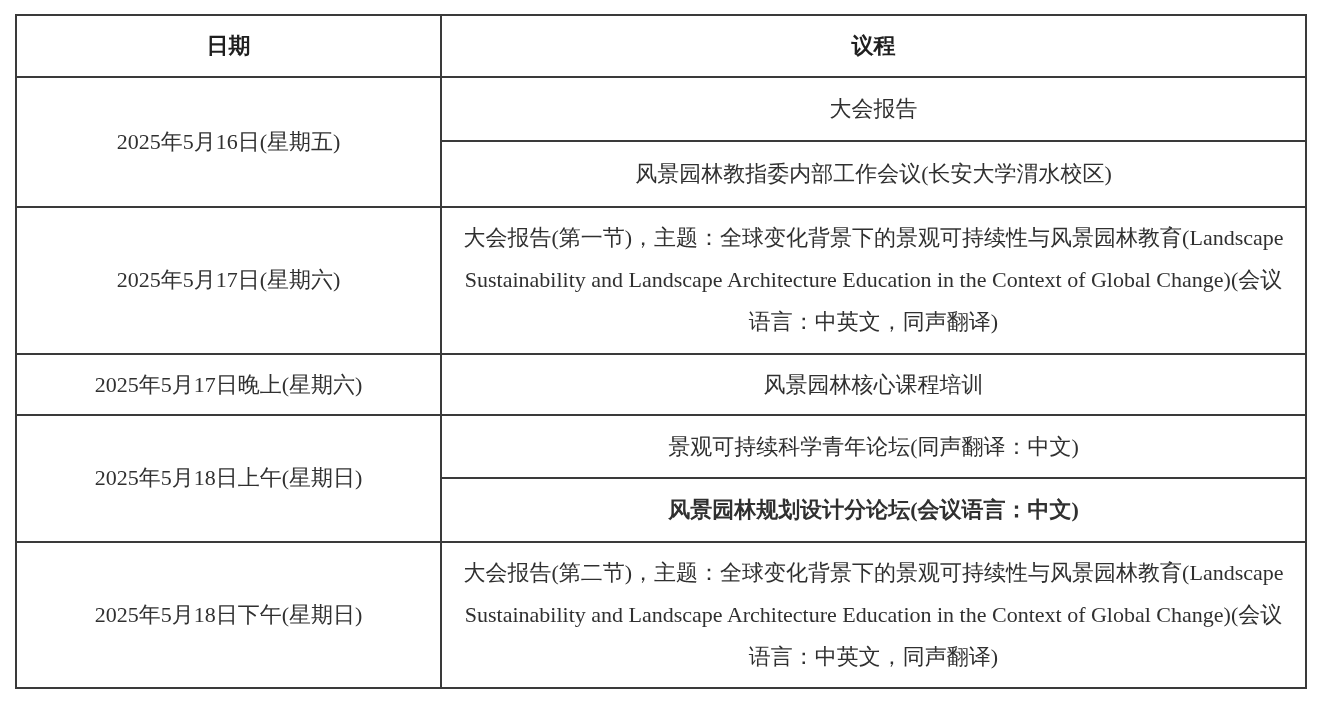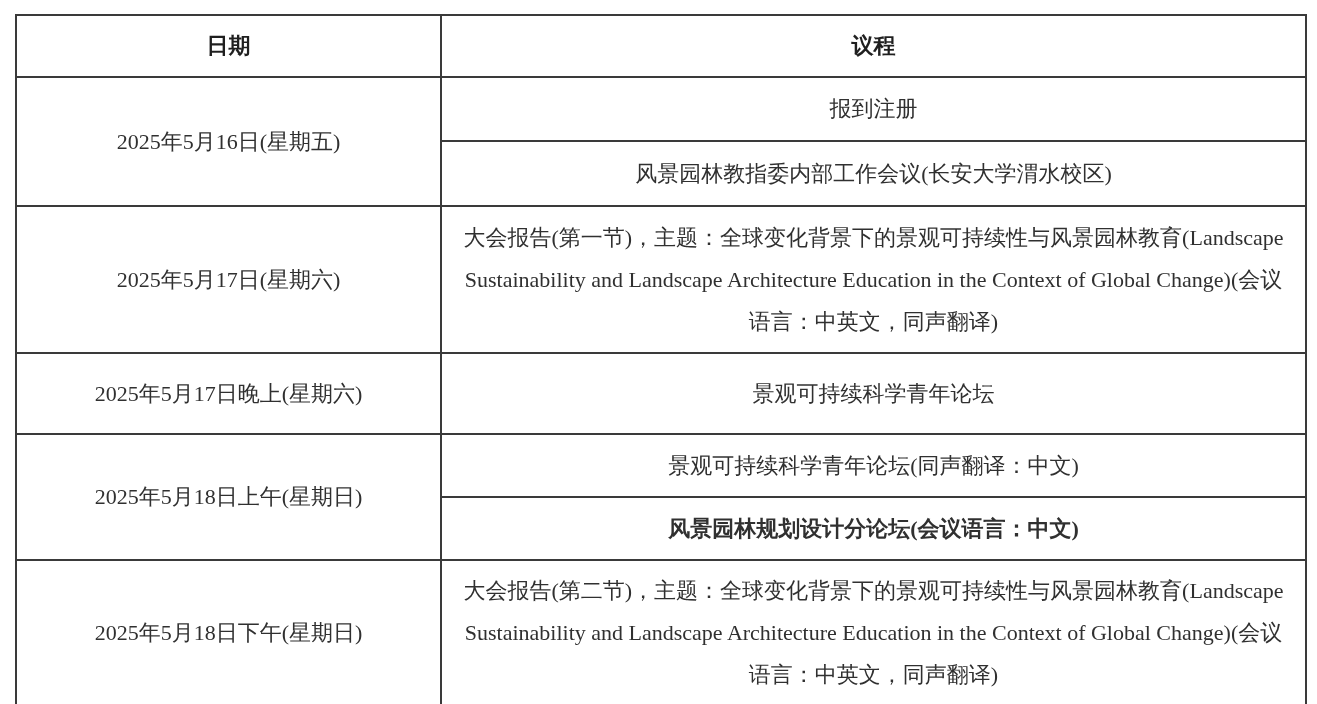--- a/index.html
+++ b/index.html
@@ -42,21 +42,21 @@
   td.multiline {
     line-height: 42px;
     word-break: break-all;
     text-align: center;
     padding: 6px 15px;
   }
   tr.r-header { height: 62px; }
   tr.r-1a { height: 64px; }
   tr.r-1b { height: 65px; font-family: Liberation Serif, serif; }
   tr.r-2  { height: 147px; }
-  tr.r-3  { height: 81px; }
+  tr.r-3  { height: 61px; }
   tr.r-4a { height: 63px; }
   tr.r-4b { height: 63px; font-weight: bold; }
   tr.r-5  { height: 146px; }
 </style>
 </head>
 <body>
 
 <div class="page">
   <table class="schedule">
     <colgroup>
@@ -64,34 +64,34 @@
       <col class="c-agenda">
     </colgroup>
     <tbody>
       <tr class="r-header">
         <th>日期</th>
         <th>议程</th>
       </tr>
 
       <tr class="r-1a">
         <td rowspan="2">2025年5月16日(星期五)</td>
-        <td>报到注册</td>
+        <td>大会报告</td>
       </tr>
       <tr class="r-1b">
         <td>风景园林教指委内部工作会议(长安大学渭水校区)</td>
       </tr>
 
       <tr class="r-2">
         <td>2025年5月17日(星期六)</td>
         <td class="multiline">大会报告(第一节)，主题：全球变化背景下的景观可持续性与风景园林教育(Landscape Sustainability and Landscape Architecture Education in the Context of Global Change)(会议语言：中英文，同声翻译)</td>
       </tr>
 
       <tr class="r-3">
         <td>2025年5月17日晚上(星期六)</td>
-        <td>景观可持续科学青年论坛</td>
+        <td>风景园林核心课程培训</td>
       </tr>
 
       <tr class="r-4a">
         <td rowspan="2">2025年5月18日上午(星期日)</td>
         <td>景观可持续科学青年论坛(同声翻译：中文)</td>
       </tr>
       <tr class="r-4b">
         <td>风景园林规划设计分论坛(会议语言：中文)</td>
       </tr>
 

